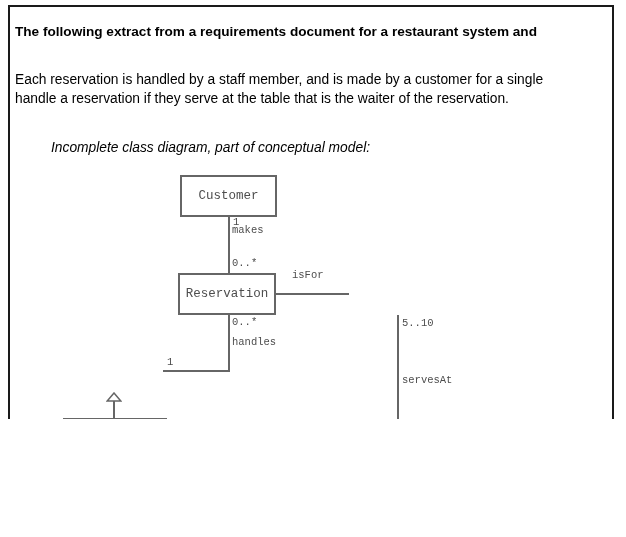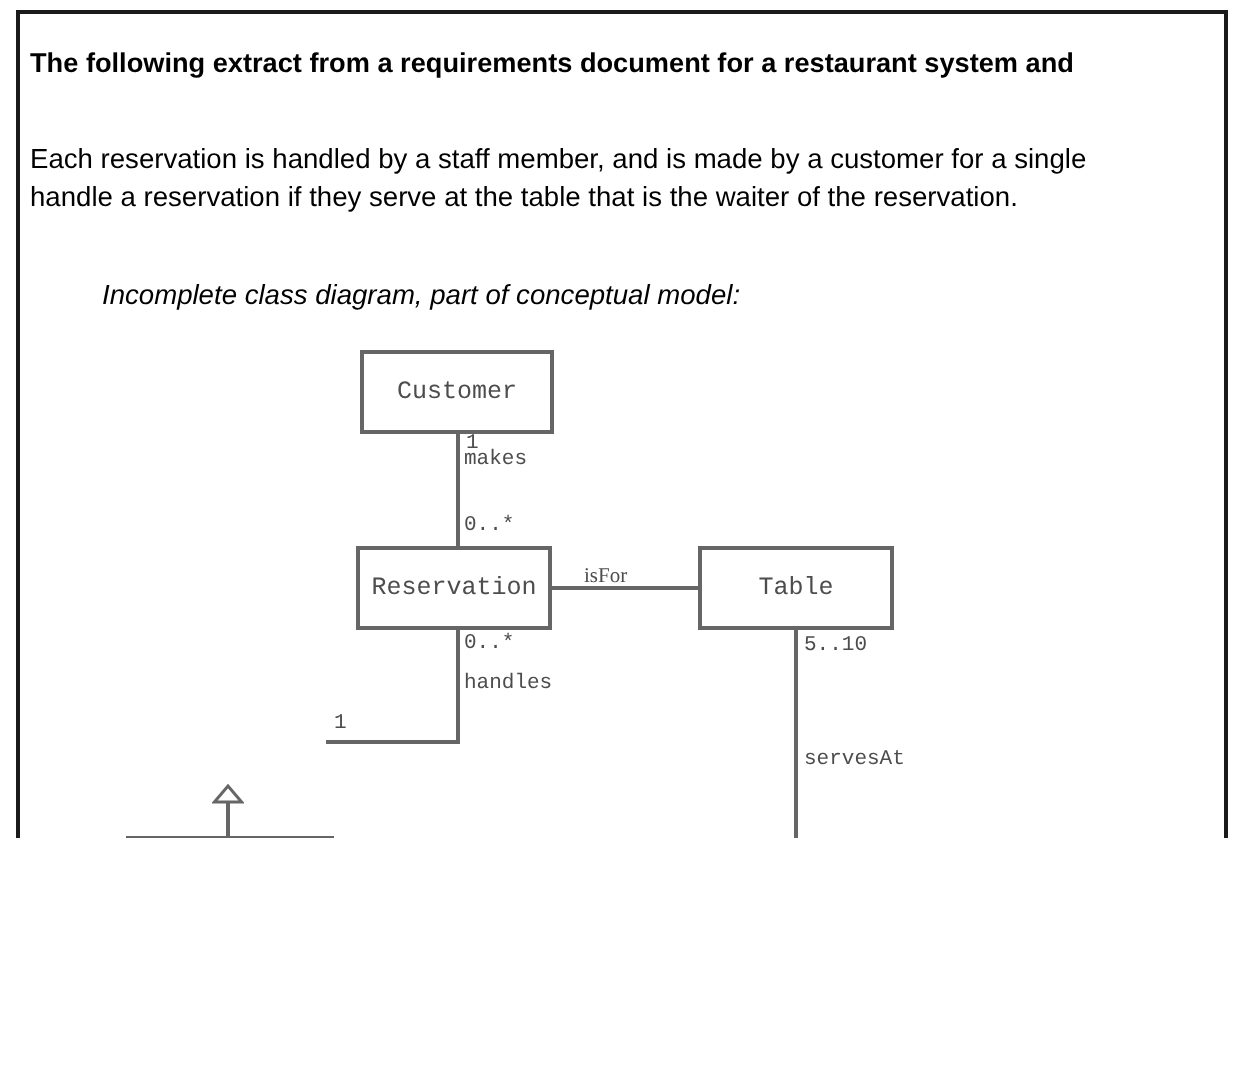--- a/index.html
+++ b/index.html
@@ -52,21 +52,21 @@
   #ln-gen-right{left:165px;top:418px;width:2px;height:21px;}
   #gen-triangle{position:absolute;left:106px;top:392px;width:16px;height:10px;}
   
   .lbl{
     position:absolute;font-family:"Liberation Mono","DejaVu Sans Mono",monospace;
     font-size:10.5px;line-height:12px;color:var(--diagram_text);white-space:pre;
   }
   #m-customer{left:233px;top:216px;}
   #l-makes{left:232px;top:224px;}
   #m-res-top{left:232px;top:257px;}
-  #l-isfor{left:292px;top:283px;font-family:Liberation Serif, serif;}
+  #l-isfor{left:292px;top:269px;}
   #m-res-bot{left:232px;top:316px;}
   #l-handles{left:232px;top:336px;}
   #m-staff{left:167px;top:356px;}
   #m-table{left:402px;top:317px;}
   #l-servesat{left:402px;top:374px;}
   #m-waiter{left:218px;top:448px;}
 </style>
 </head>
 <body>
 
@@ -79,21 +79,20 @@
 
   <div class="para">
     <div>Each reservation is handled by a staff member, and is made by a customer for a single</div>
     <div>handle a reservation if they serve at the table that is the waiter of the reservation.</div>
   </div>
 
   <div class="caption">Incomplete class diagram, part of conceptual model:</div>
 
   <div class="box" id="box-customer">Customer</div>
   <div class="box" id="box-reservation">Reservation</div>
-  <div class="box" id="box-table">Table</div>
   <div class="box" id="box-waiter">Waiter</div>
 
   <div class="line" id="ln-makes"></div>
   <div class="line" id="ln-isfor"></div>
   <div class="line" id="ln-handles-v"></div>
   <div class="line" id="ln-handles-h"></div>
   <div class="line" id="ln-servesat"></div>
   <div class="line" id="ln-waiter"></div>
   <div class="line" id="ln-gen-stem"></div>
   <div class="line" id="ln-gen-cross"></div>

